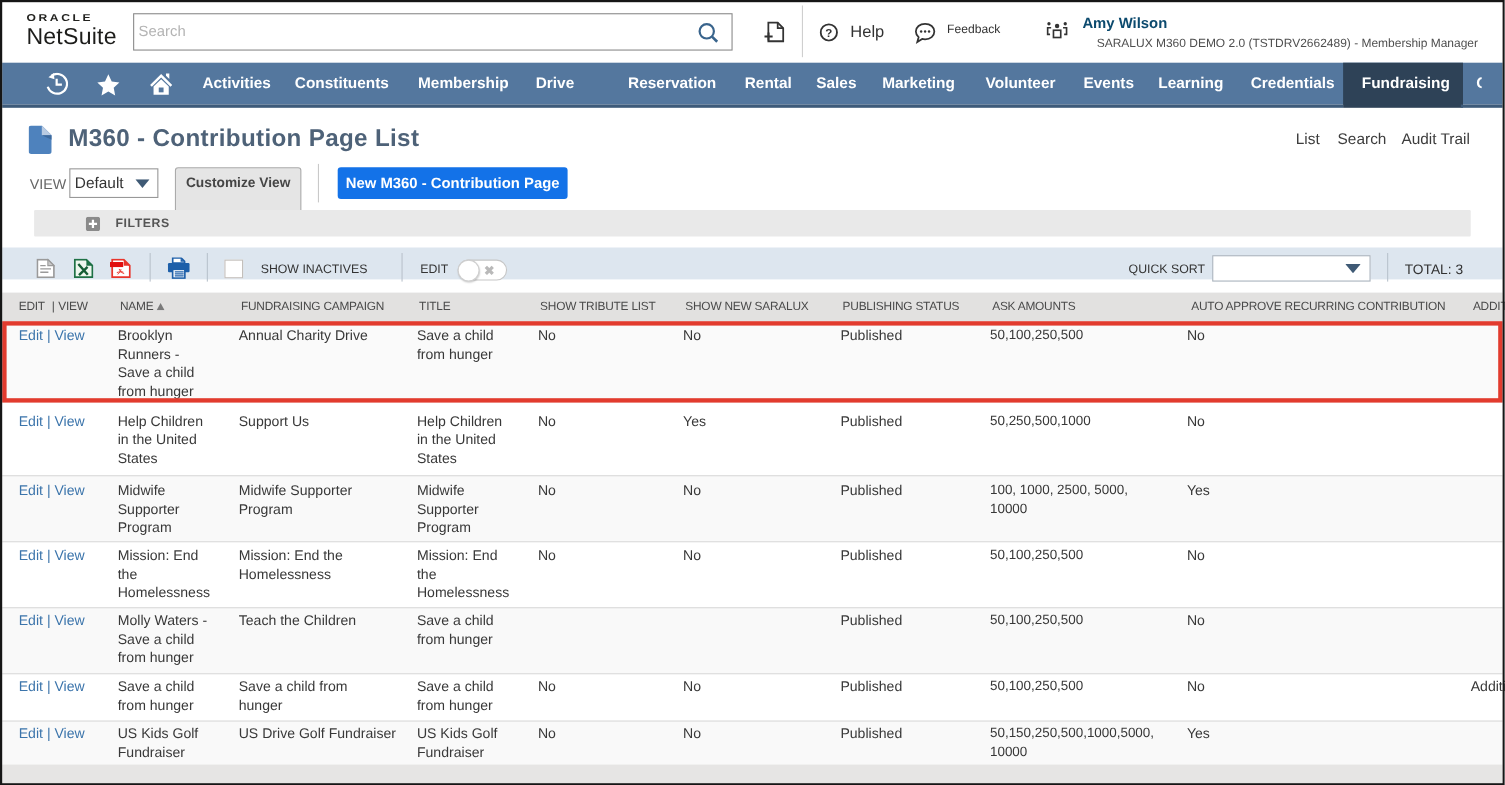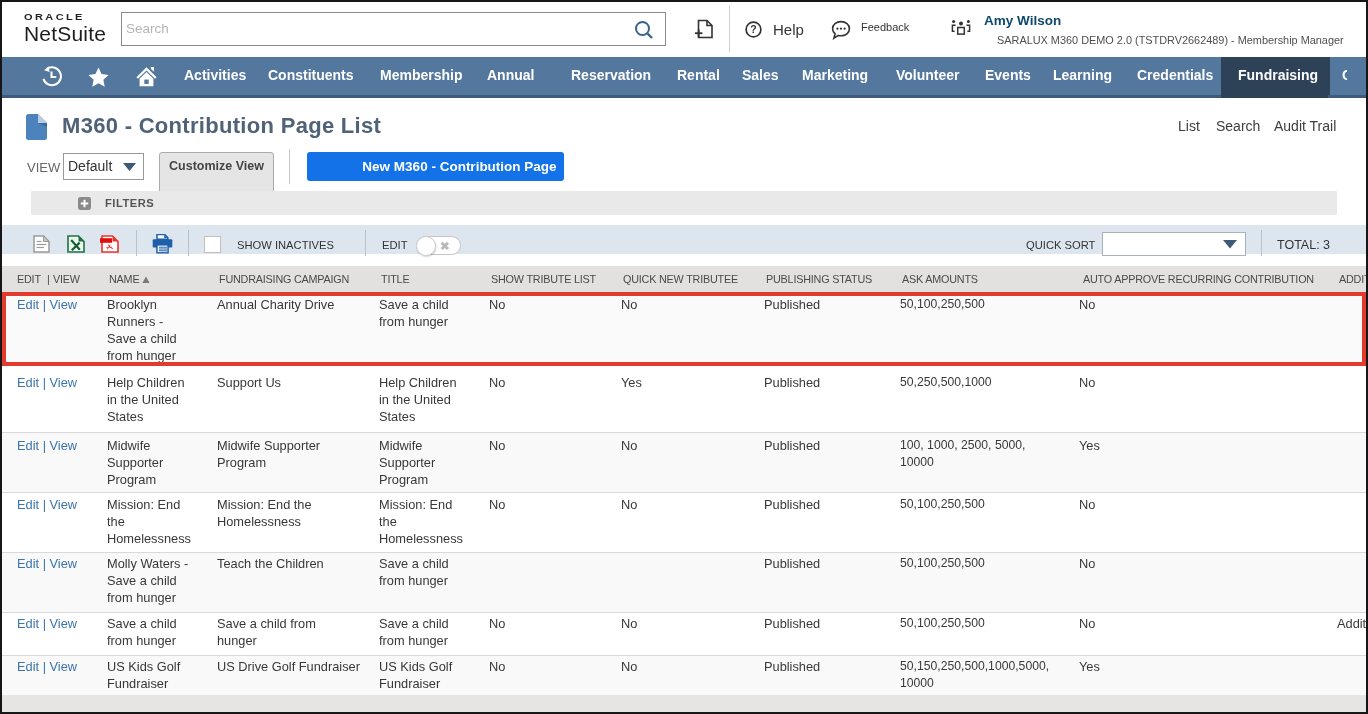--- a/index.html
+++ b/index.html
@@ -82,21 +82,21 @@
   </svg>
   <svg style="position:absolute;left:132px;top:9px;" width="25" height="21" viewBox="0 0 25 24">
     <path d="M12.5 1.5 L24 12.8 L22.2 14.6 L12.5 5.1 L2.8 14.6 L1 12.8 Z" fill="#fff"></path>
     <path d="M12.5 6.8 L20.4 14.5 V23 H4.6 V14.5 Z" fill="#fff"></path>
     <rect x="10" y="15.5" width="5" height="5" fill="#54779e"></rect>
     <path d="M17.5 3.2 V1 H21 V6.6 Z" fill="#fff"></path>
   </svg>
   <span class="nitem" style="left:182px;">Activities</span>
   <span class="nitem" style="left:266px;">Constituents</span>
   <span class="nitem" style="left:378px;">Membership</span>
-  <span class="nitem" style="left:485px;">Annual</span>
+  <span class="nitem" style="left:485px;">Drive</span>
   <span class="nitem" style="left:569px;">Reservation</span>
   <span class="nitem" style="left:675px;">Rental</span>
   <span class="nitem" style="left:740px;">Sales</span>
   <span class="nitem" style="left:800px;">Marketing</span>
   <span class="nitem" style="left:894px;">Volunteer</span>
   <span class="nitem" style="left:983px;">Events</span>
   <span class="nitem" style="left:1051px;">Learning</span>
   <span class="nitem" style="left:1135px;">Credentials</span>
   <div style="position:absolute;left:1219px;top:0;width:109px;height:41px;background:#2e4257;"></div>
   <span class="nitem" style="left:1236px;">Fundraising</span>
@@ -119,21 +119,21 @@
 <div class="abs" style="left:63px;top:153px;width:81px;height:27px;border:1px solid #989898;box-sizing:border-box;background:#fff;">
   <span style="position:absolute;left:4px;top:4px;font-size:14px;color:#333;">Default</span>
   <svg style="position:absolute;right:7px;top:9px;" width="13" height="9" viewBox="0 0 13 9">
       <path d="M0 0 h13 l-6.5 8 z" fill="#3f5a75"></path>
     </svg>
 </div>
 <div class="abs" style="left:159px;top:152px;width:115px;height:43px;background:#e5e5e5;border:1px solid #ababab;box-sizing:border-box;border-radius:3px;text-align:center;">
   <span style="font-size:12.5px;font-weight:bold;color:#454545;line-height:27px;">Customize View</span>
 </div>
 <div class="abs" style="left:289px;top:149px;width:1px;height:35px;background:#c9c9c9;"></div>
-<div class="abs" style="left:307px;top:152px;width:209px;height:29px;background:#1372e8;border-radius:3px;text-align:center;padding-left:48px;">
+<div class="abs" style="left:307px;top:152px;width:209px;height:29px;background:#1372e8;border-radius:3px;text-align:center;">
   <span style="font-size:13.5px;font-weight:bold;color:#fff;line-height:29px;">New M360 - Contribution Page</span>
 </div>
 
 <div class="abs" style="left:31px;top:191px;width:1306px;height:24px;background:#e9e9e9;border-radius:1px;">
   <svg style="position:absolute;left:47px;top:6px;" width="13" height="13" viewBox="0 0 14 14">
     <rect x="0" y="0" width="14" height="14" rx="2.5" fill="#8a8a8a"></rect>
     <line x1="3" y1="7" x2="11" y2="7" stroke="#fff" stroke-width="2.2"></line>
     <line x1="7" y1="3" x2="7" y2="11" stroke="#fff" stroke-width="2.2"></line>
   </svg>
   <span style="position:absolute;left:74px;top:6px;font-size:11.2px;font-weight:bold;color:#555;letter-spacing:0.5px;">FILTERS</span>
@@ -196,21 +196,21 @@
 <div class="abs" id="thead">
   <span class="hcell" style="left:15px;">EDIT</span>
   <span class="hcell" style="left:45px;">|</span>
   <span class="hcell" style="left:51px;">VIEW</span>
   <span class="hcell" style="left:107px;">NAME&nbsp;<svg width="8" height="7" viewBox="0 0 9 8">
         <path d="M4.5 0.5 L8.6 8 H0.4 Z" fill="#7a7a7a"></path>
       </svg></span>
   <span class="hcell" style="left:217px;">FUNDRAISING CAMPAIGN</span>
   <span class="hcell" style="left:379px;">TITLE</span>
   <span class="hcell" style="left:489px;">SHOW TRIBUTE LIST</span>
-  <span class="hcell" style="left:621px;">QUICK NEW TRIBUTEE</span>
+  <span class="hcell" style="left:621px;">SHOW NEW SARALUX</span>
   <span class="hcell" style="left:764px;">PUBLISHING STATUS</span>
   <span class="hcell" style="left:900px;">ASK AMOUNTS</span>
   <span class="hcell" style="left:1081px;">AUTO APPROVE RECURRING CONTRIBUTION</span>
   <span class="hcell" style="left:1337px;">ADDITIONAL</span>
 </div>
 
 <div class="row" style="top:292px;height:74px;background:#fafafa;"></div>
 <div class="row" style="top:366px;height:66px;background:#ffffff;"></div>
 <div class="row" style="top:432px;height:60px;background:#f9f9f9;"></div>
 <div class="row" style="top:492px;height:60px;background:#ffffff;"></div>

